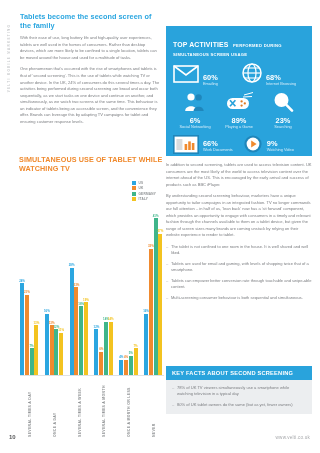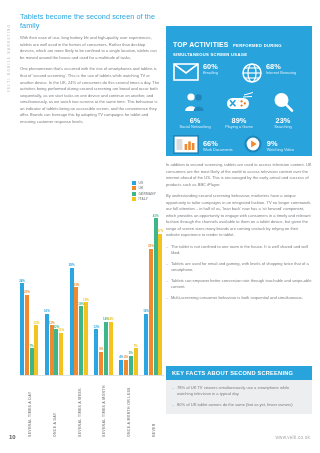--- a/index.html
+++ b/index.html
@@ -24,21 +24,21 @@
     color:#c9cbcd;font-weight:700;
     position:relative;top:52px;
   }
 
   
   .col-left{position:absolute;left:20px;top:12px;width:140px;}
   .col-right{position:absolute;left:166px;top:26px;width:146px;}
 
   
   .h1{
-    color:#2ba6e0;font-size:7.3px;font-weight:400;
+    color:#2ba6e0;font-size:7.3px;font-weight:700;
     letter-spacing:.05px;margin:0 0 5px 0;line-height:1.25;
   }
   .body-p{
     font-size:4.05px;line-height:1.62;color:#7b7d80;margin:0 0 5px 0;
     text-align:left;
   }
 
   
   .chart-wrap{position:absolute;left:18px;top:155px;width:148px;height:265px;}
   .chart-title{
@@ -80,21 +80,21 @@
   .info{
     position:absolute;left:0;top:0;width:146px;height:130px;
     background:#29a3dc;color:#ffffff;padding:0;box-sizing:border-box;
   }
   .info-head{padding:7px 7px 0 7px;}
   .info-head .t1{font-size:6.9px;font-weight:700;letter-spacing:.15px;display:inline;}
   .info-head .t2{font-size:4.15px;font-weight:700;letter-spacing:.3px;display:inline;}
   .info-head .t3{font-size:4.15px;font-weight:700;letter-spacing:.3px;display:block;margin-top:1px;}
 
   .grid2{display:flex;padding:6px 7px 0 7px;gap:6px;}
-  .cellA{display:flex;align-items:flex-start;gap:4px;width:64px;}
+  .cellA{display:flex;align-items:flex-end;gap:4px;width:64px;}
   .pct{font-size:7.4px;font-weight:700;line-height:1;margin-bottom:1px;}
   .plabel{font-size:3.9px;line-height:1.18;color:#d7eefa;}
 
   .grid3{display:flex;padding:5px 7px 0 7px;justify-content:space-between;}
   .cellB{width:44px;text-align:center;}
   .cellB .pct{margin-top:1px;}
   .cellB .plabel{margin-top:0.5px;}
 
   .grid2b{display:flex;padding:4px 7px 0 7px;gap:10px;}
   .cellC{display:flex;align-items:center;gap:4px;}
@@ -146,20 +146,21 @@
     <div class="rail-text">VELTI MOBILE MARKETING</div>
   </div>
 
   <div class="col-left">
     <h1 class="h1">Tablets become the second screen of the family</h1>
     <p class="body-p">With their ease of use, long battery life and high-quality user experiences, tablets are well used in the homes of consumers. Rather than desktop devices, which are more likely to be confined to a single location, tablets can be moved around the house and used for a multitude of tasks.</p>
     <p class="body-p">One phenomenon that's occurred with the rise of smartphones and tablets is that of 'second screening'. This is the use of tablets while watching TV or another device. In the UK, 24% of consumers do this several times a day. The activities being performed during second screening are broad and occur both sequentially, as we start tasks on one device and continue on another, and simultaneously, as we watch two screens at the same time. This behaviour is an indicator of tablets being an accessible screen, and the convenience they offer. Brands can leverage this by adapting TV campaigns for tablet and ensuring customer response levels.</p>
   </div>
 
   <div class="chart-wrap">
+    <div class="chart-title">SIMULTANEOUS USE OF TABLET WHILE WATCHING TV</div>
 
     <div class="legend" id="legend">
         <div class="legend-row">
           <span class="legend-sw" style="background: rgb(43, 166, 224);"></span>
           <span class="legend-lb">US</span>
         </div>
         <div class="legend-row">
           <span class="legend-sw" style="background: rgb(240, 138, 46);"></span>
           <span class="legend-lb">UK</span>
         </div>

